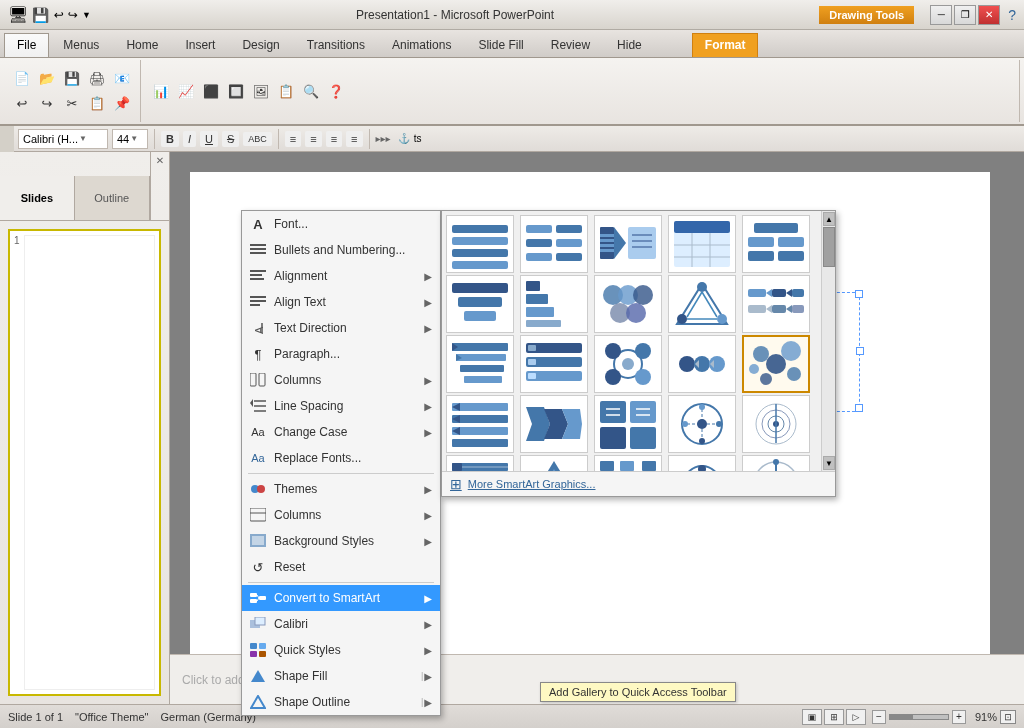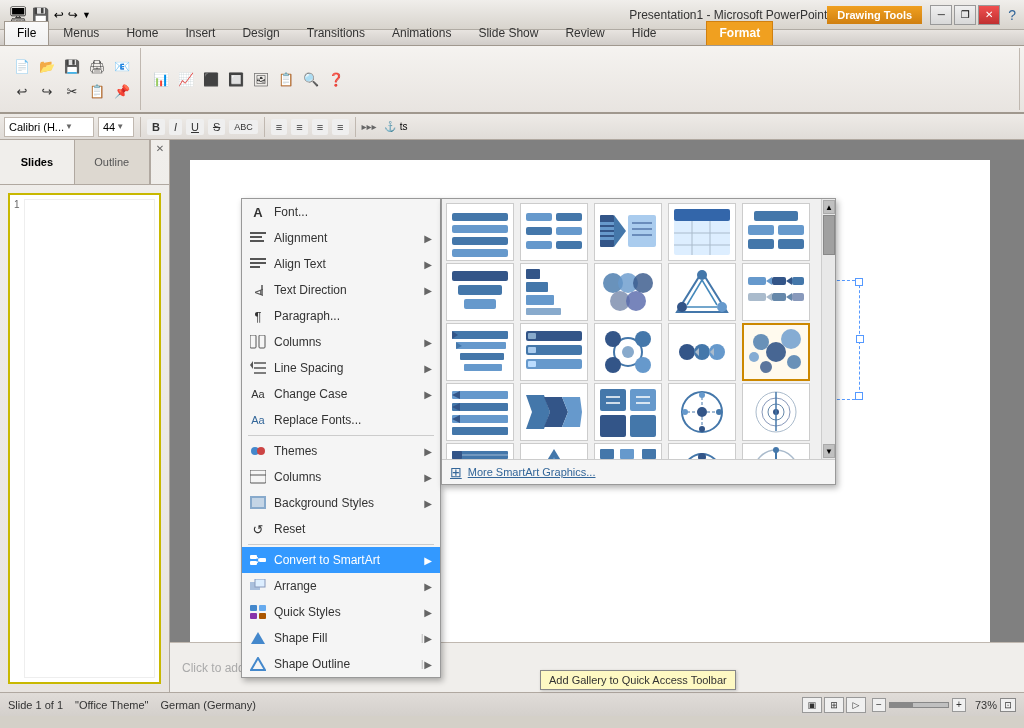--- a/index.html
+++ b/index.html
@@ -8,31 +8,31 @@
     
     #title-bar {
       height: 30px;
       background: linear-gradient(to bottom, #f0eeeb, #d8d4cd);
       display: flex;
       align-items: center;
       justify-content: space-between;
       border-bottom: 1px solid #b0aba3;
       padding: 0 8px;
     }
-    #title-bar .title-text { flex: 1; text-align: right; font-size: 12px; color: #333; }
+    #title-bar .title-text { flex: 1; text-align: center; font-size: 12px; color: #333; }
     #title-bar .win-controls { display: flex; gap: 2px; }
     #title-bar .win-btn {
       width: 22px; height: 20px; border: 1px solid #999; background: linear-gradient(to bottom, #f0f0f0, #d8d8d8);
       cursor: pointer; font-size: 10px; display: flex; align-items: center; justify-content: center;
     }
     #title-bar .win-btn.close { background: linear-gradient(to bottom, #f05050, #c03030); color: white; }
 
     
     #ribbon-tabs {
-      height: 16px;
+      height: 28px;
       background: linear-gradient(to bottom, #e8e4e0, #d0ccc8);
       display: flex;
       align-items: flex-end;
       border-bottom: 1px solid #a0988e;
       padding-left: 4px;
     }
     .ribbon-tab {
       padding: 4px 12px 5px;
       font-size: 12px;
       cursor: pointer;
@@ -70,20 +70,21 @@
 
     
     #format-toolbar {
       height: 26px;
       background: linear-gradient(to bottom, #eeebe7, #e0dcd8);
       border-bottom: 1px solid #b0a8a0;
       display: flex;
       align-items: center;
       padding: 0 4px;
       gap: 4px;
+      margin-left: 14px;
     }
     .fmt-btn {
       padding: 1px 4px; font-size: 11px; cursor: pointer; color: #333;
       border: 1px solid transparent; border-radius: 2px;
     }
     .fmt-dropdown {
       display: flex; align-items: center; gap: 1px; padding: 1px 4px;
       border: 1px solid #c0b8b0; background: white; height: 20px; cursor: pointer;
     }
     .fmt-dropdown .arrow { font-size: 8px; color: #666; }
@@ -104,20 +105,21 @@
       flex-direction: column;
     }
     #sidebar-tabs {
       display: flex;
       border-bottom: 1px solid #b0a8a0;
     }
     .sidebar-tab {
       flex: 1; text-align: center; padding: 16px; font-size: 11px;
       cursor: pointer; background: #ddd8d0; border-right: 1px solid #b0a8a0;
       color: #555;
+      margin-top: 24px;
     }
     .sidebar-tab.active { background: #f0eeeb; color: #000; font-weight: bold; }
     #sidebar-close {
       padding: 3px 5px; font-size: 10px; cursor: pointer; color: #666;
       border-left: 1px solid #b0a8a0;
     }
     .slide-thumb {
       margin: 8px; background: white; border: 2px solid #c8b800;
       flex: 1; display: flex; align-items: center; justify-content: center;
       color: #ccc; font-size: 11px;
@@ -248,39 +250,39 @@
 <div id="title-bar">
   <div style="display:flex;align-items:center;gap:4px;">
     <span style="font-size:16px;">🖥</span>
     <span style="font-size:14px;cursor:pointer;">💾</span>
     <span style="font-size:12px;cursor:pointer;">↩</span>
     <span style="font-size:12px;cursor:pointer;">↪</span>
     <span style="font-size:9px;cursor:pointer;">▼</span>
   </div>
   <span class="title-text">Presentation1 - Microsoft PowerPoint</span>
   <div style="display:flex;align-items:center;gap:4px;">
-    <div class="drawing-tools-badge" style="background:linear-gradient(to bottom,#f0a020,#d08010);color:white;padding:3px 10px;font-size:11px;font-weight:bold;margin-right:4px;">Drawing Tools</div>
+    <div class="drawing-tools-badge" style="background:linear-gradient(to bottom,#f0a020,#d08010);color:white;padding:3px 10px;font-size:11px;font-weight:bold;margin-right:12px;">Drawing Tools</div>
     <div class="win-controls">
       <div class="win-btn">─</div>
       <div class="win-btn">❐</div>
       <div class="win-btn close">✕</div>
     </div>
     <span style="margin-left:4px;cursor:pointer;color:#336699;font-size:14px;">?</span>
   </div>
 </div>
 
 <div id="ribbon-tabs">
   <div class="ribbon-tab active">File</div>
   <div class="ribbon-tab">Menus</div>
   <div class="ribbon-tab">Home</div>
   <div class="ribbon-tab">Insert</div>
   <div class="ribbon-tab">Design</div>
   <div class="ribbon-tab">Transitions</div>
   <div class="ribbon-tab">Animations</div>
-  <div class="ribbon-tab">Slide Show</div>
+  <div class="ribbon-tab">Slide Fill</div>
   <div class="ribbon-tab">Review</div>
   <div class="ribbon-tab">Hide</div>
   <div class="ribbon-tab format-active">Format</div>
 </div>
 
 <div id="toolbar">
   <div class="tb-section">
     <div class="tb-group">
       <div style="display:flex;gap:1px;">
         <div class="tb-btn" title="New">📄</div>
@@ -368,20 +370,30 @@
     </div>
   </div>
 
   <div id="format-menu">
 
     <div class="menu-item">
       <span class="menu-icon" style="font-size:13px;font-weight:bold;">A</span>
       <span>Font...</span>
     </div>
 
+    <div class="menu-item">
+      <span class="menu-icon">
+        <svg width="16" height="14">
+            <rect x="0" y="1" width="16" height="2" fill="#555"></rect>
+            <rect x="0" y="5" width="16" height="2" fill="#555"></rect>
+            <rect x="0" y="9" width="16" height="2" fill="#555"></rect>
+          </svg>
+      </span>
+      <span>Bullets and Numbering...</span>
+    </div>
 
     <div class="menu-item">
       <span class="menu-icon">
         <svg width="16" height="14">
             <rect x="0" y="1" width="16" height="2" fill="#555"></rect>
             <rect x="0" y="5" width="12" height="2" fill="#555"></rect>
             <rect x="0" y="9" width="14" height="2" fill="#555"></rect>
           </svg>
       </span>
       <span>Alignment</span>
@@ -506,21 +518,21 @@
       <span class="arrow-right">▶</span>
     </div>
 
     <div class="menu-item">
       <span class="menu-icon">
         <svg width="16" height="14">
             <rect x="0" y="3" width="10" height="8" fill="#aac0dd"></rect>
             <rect x="5" y="0" width="10" height="8" fill="#ddeeff" stroke="#8899bb" stroke-width="1"></rect>
           </svg>
       </span>
-      <span>Arrange</span>
+      <span>Calibri</span>
       <span class="arrow-right">▶</span>
     </div>
 
     <div class="menu-item">
       <span class="menu-icon">
         <svg width="16" height="14">
             <rect x="0" y="0" width="7" height="6" rx="1" fill="#4488cc"></rect>
             <rect x="9" y="0" width="7" height="6" rx="1" fill="#66aaee"></rect>
             <rect x="0" y="8" width="7" height="6" rx="1" fill="#8833aa"></rect>
             <rect x="9" y="8" width="7" height="6" rx="1" fill="#aa5500"></rect>
@@ -856,17 +868,17 @@
       <div class="view-btn" title="Normal">▣</div>
       <div class="view-btn" title="Slide Sorter">⊞</div>
       <div class="view-btn" title="Slide Show">▷</div>
     </div>
     <div class="zoom-controls">
       <div class="zoom-btn">−</div>
       <div style="width:60px;height:6px;background:#c0c0c0;border:1px solid #888;position:relative;cursor:pointer;">
         <div style="width:40%;height:100%;background:#888;"></div>
       </div>
       <div class="zoom-btn">+</div>
-      <span style="min-width:28px;text-align:right;">73%</span>
+      <span style="min-width:28px;text-align:right;">91%</span>
       <div style="width:16px;height:14px;border:1px solid #888;background:#f0f0f0;cursor:pointer;display:flex;align-items:center;justify-content:center;font-size:9px;">⊡</div>
     </div>
   </div>
 </div>
 
 </body></html>

